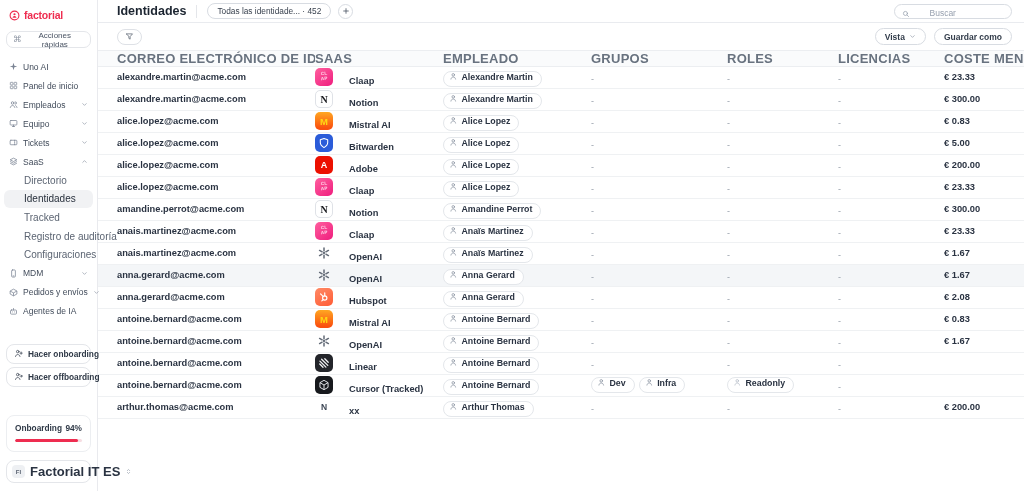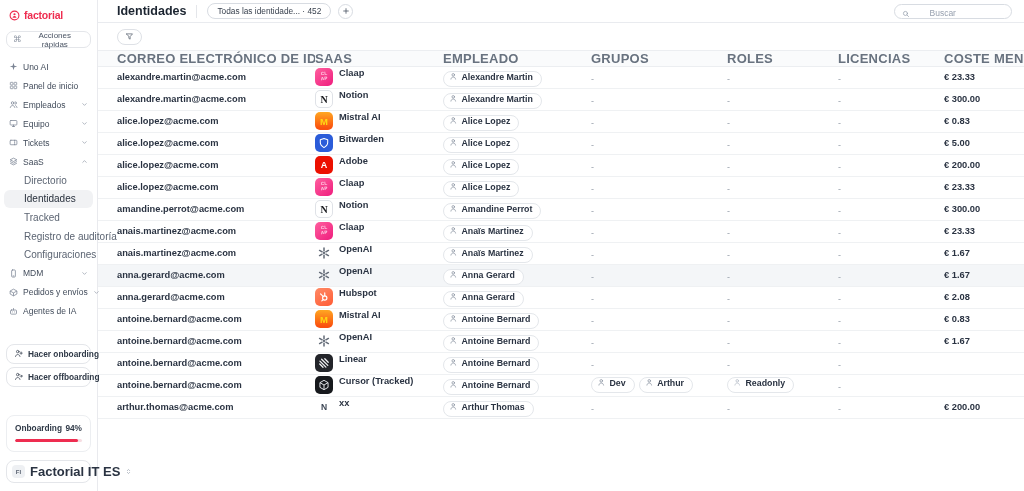--- a/index.html
+++ b/index.html
@@ -53,21 +53,21 @@
   .tb-right{margin-left:auto;display:flex;gap:8px}
   .tb-btn{display:flex;align-items:center;gap:4px;height:16.5px;padding:0 9px;border:1px solid #d8dce2;border-radius:999px;background:#fff;font-size:8.5px;font-weight:600;color:#333d4b;font-family:inherit;cursor:pointer}
   .tb-btn .chev svg{width:7px;height:7px}
   .grid{display:grid;grid-template-columns:198px 128px 148px 136px 111px 106px 1fr;align-items:center;padding-left:19px}
   .thead{height:16.5px;background:#fafbfc;border-top:1px solid #eceef1;border-bottom:1px solid #eceef1}
   .th{font-size:13px;font-weight:700;color:#68727f;letter-spacing:.25px;text-transform:uppercase;white-space:nowrap;overflow:hidden}
   .tbody{flex:1;overflow:hidden}
   .trow{height:22px;border-bottom:1px solid #eff1f3;cursor:pointer}
   .trow.hl{background:#f4f6f8}
   .td-email{font-size:9.3px;font-weight:600;color:#2a3342;white-space:nowrap}
-  .td-saas{display:flex;align-items:flex-start;gap:6px;min-width:0}
+  .td-saas{display:flex;align-items:flex-end;gap:16px;min-width:0}
   .appic{width:18px;height:18px;border-radius:5px;display:flex;align-items:center;justify-content:center;flex:none;overflow:hidden}
   .appic svg{width:12px;height:12px}
   .app-name{font-size:9.3px;font-weight:600;color:#2a3342;white-space:nowrap}
   .pill{display:inline-flex;align-items:flex-start;gap:4px;height:16px;padding:0 8px 0 5px;border:1px solid #e4e7eb;border-radius:999px;background:#fff;font-size:8.8px;font-weight:600;color:#2a3342;white-space:nowrap;cursor:pointer}
   .pill .ic{color:#8a93a1;display:flex}
   .pill .ic svg{width:8.5px;height:8.5px}
   .pill.lighter .ic{color:#b6bdc7}
   .pills{display:flex;gap:4px}
   .dash{font-size:9px;color:#949ca9}
   .td-cost{font-size:9.3px;font-weight:600;color:#2a3342}
@@ -291,20 +291,33 @@
       </span>
     </div>
     <div class="toolbar">
       <button class="filter-btn">
         <span style="display:flex">
             <svg viewBox="0 0 24 24" fill="none" stroke="currentColor" stroke-width="2" stroke-linecap="round" stroke-linejoin="round">
               <path d="M4 5h16l-6.3 7.2V19l-3.4-1.9v-4.9z"></path>
             </svg>
           </span>
       </button>
+      <div class="tb-right">
+        <button class="tb-btn">
+          <span>Vista</span>
+          <span class="chev">
+              <svg viewBox="0 0 24 24" fill="none" stroke="currentColor" stroke-width="2.6" stroke-linecap="round" stroke-linejoin="round">
+                <path d="M6 9l6 6 6-6"></path>
+              </svg>
+            </span>
+        </button>
+        <button class="tb-btn">
+          <span>Guardar como</span>
+        </button>
+      </div>
     </div>
     <div class="thead grid" id="thead">
         <div class="th">CORREO ELECTRÓNICO DE IDENTIDAD (452)</div>
         <div class="th">SAAS</div>
         <div class="th">EMPLEADO</div>
         <div class="th">GRUPOS</div>
         <div class="th">ROLES</div>
         <div class="th">LICENCIAS</div>
         <div class="th">COSTE MENSUAL</div>
       </div>
@@ -668,21 +681,21 @@
                 </span>
                 <span>Dev</span>
               </span>
               <span class="pill">
                 <span class="ic ">
                   <svg viewBox="0 0 24 24" fill="none" stroke="currentColor" stroke-width="2.2" stroke-linecap="round">
                     <circle cx="12" cy="8" r="3.6"></circle>
                     <path d="M5.5 20c.7-3.8 3.2-5.8 6.5-5.8s5.8 2 6.5 5.8"></path>
                   </svg>
                 </span>
-                <span>Arthur</span>
+                <span>Infra</span>
               </span>
             </span>
           </div>
           <div>
             <span class="pills">
               <span class="pill lighter">
                 <span class="ic ">
                   <svg viewBox="0 0 24 24" fill="none" stroke="currentColor" stroke-width="2.2" stroke-linecap="round">
                     <circle cx="12" cy="8" r="3.6"></circle>
                     <path d="M5.5 20c.7-3.8 3.2-5.8 6.5-5.8s5.8 2 6.5 5.8"></path>

